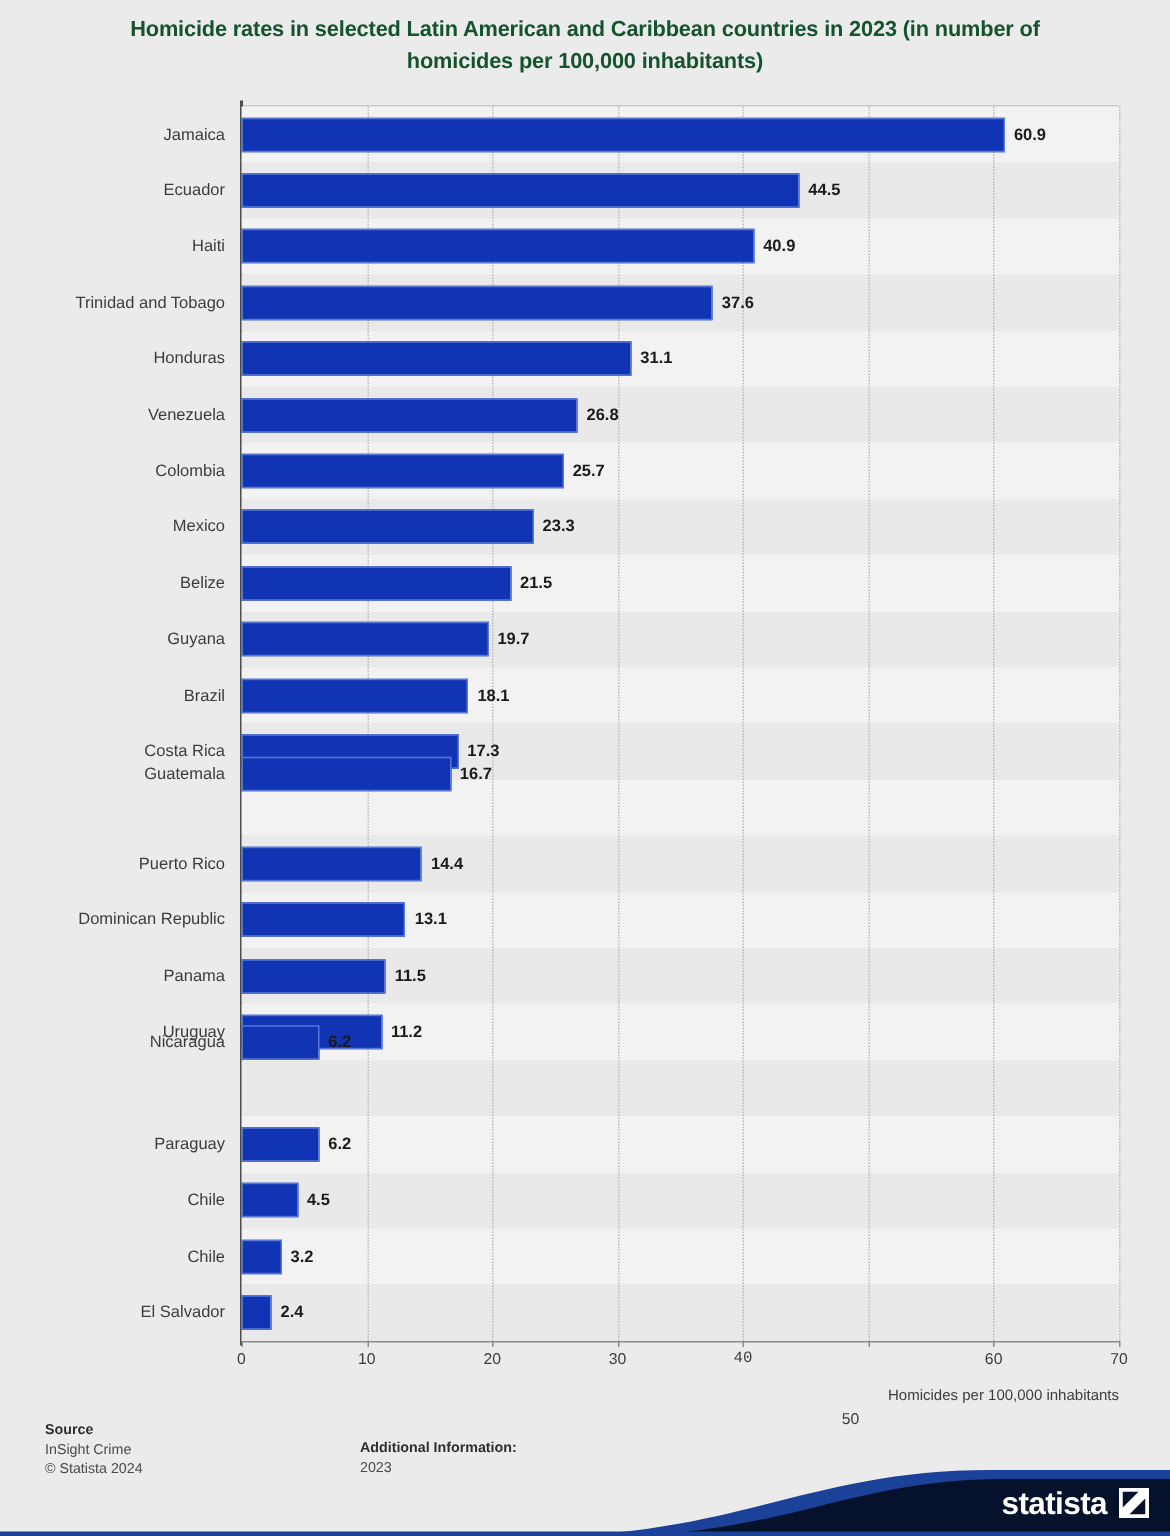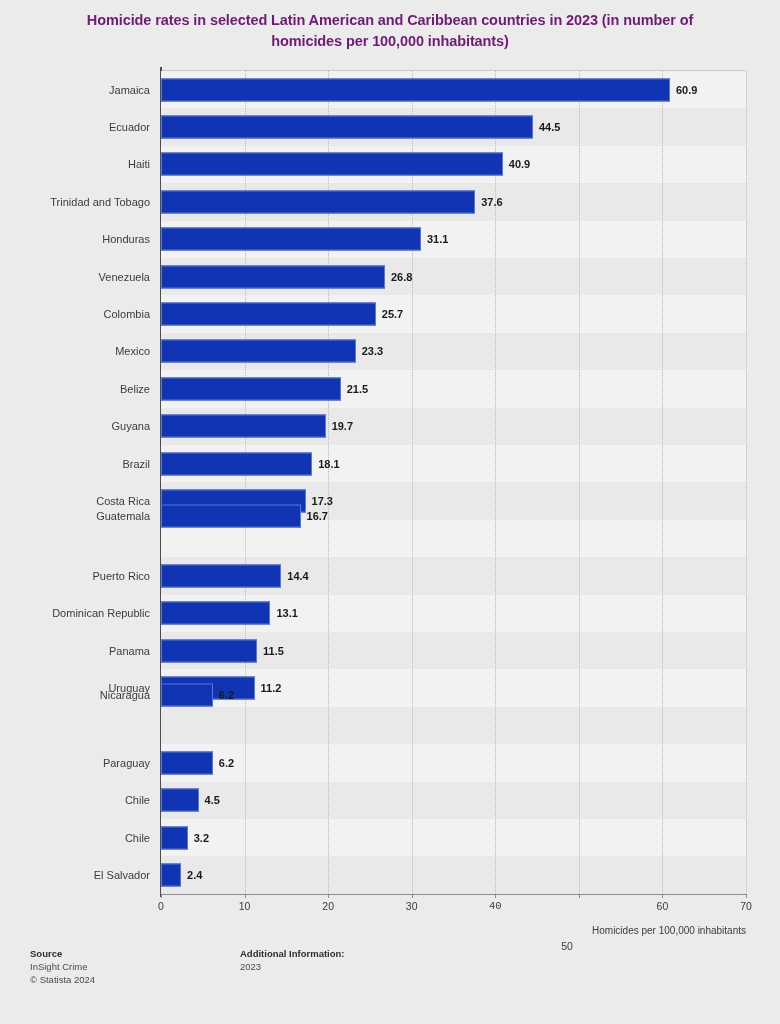--- a/index.html
+++ b/index.html
@@ -23,21 +23,21 @@
   
   #chart-title {
     position: absolute;
     left: 60px;
     top: 10px;
     width: 660px;
     text-align: center;
     font-size: 14.5px;
     font-weight: bold;
     line-height: 21px;
-    color: #701a75;
+    color: #14532d;
     letter-spacing: -0.1px;
   }
 
   
   #plot-wrap {
     position: absolute;
     left: 161px;
     top: 71px;
     width: 585px;
     height: 823px;
@@ -161,21 +161,21 @@
   #footer {
     position: absolute;
     left: 0;
     top: 944px;
     width: 780px;
     height: 80px;
   }
   .foot-block { position: absolute; font-size: 9.5px; color: #4a4a4a; line-height: 13px; }
   .foot-head { font-weight: bold; color: #2e2e2e; }
   #source-block { left: 30px; top: 3px; }
-  #addinfo-block { left: 240px; top: 3px; }
+  #addinfo-block { left: 240px; top: 15px; }
 
   
   #brand-bar {
     position: absolute;
     left: 0;
     bottom: 0;
     width: 780px;
     height: 46px;
     overflow: hidden;
   }
@@ -389,15 +389,28 @@
     <div id="source-block" class="foot-block">
       <div class="foot-head">Source</div>
       <div>InSight Crime</div>
       <div>© Statista 2024</div>
     </div>
     <div id="addinfo-block" class="foot-block">
       <div class="foot-head">Additional Information:</div>
       <div>2023</div>
     </div>
 
+    <div id="brand-bar">
+      <svg id="brand-swoosh" viewBox="0 0 420 46" preserveAspectRatio="none">
+        <path d="M0,46 C130,46 180,2 300,2 L420,2 L420,46 Z" fill="#1b4298"></path>
+        <path d="M40,46 C165,46 205,8 310,8 L420,8 L420,46 Z" fill="#06122b"></path>
+      </svg>
+      <div id="brand-text">statista</div>
+      <svg id="brand-mark" viewBox="0 0 20 20">
+        <rect x="0" y="0" width="20" height="20" fill="#ffffff"></rect>
+        <path d="M2.5,2.5 L13,2.5 L2.5,13 Z" fill="#06122b"></path>
+        <path d="M17.5,17.5 L7,17.5 L17.5,7 Z" fill="#06122b"></path>
+      </svg>
+      <div id="brand-underline"></div>
+    </div>
   </div>
 
 </div>
 
 </body></html>

